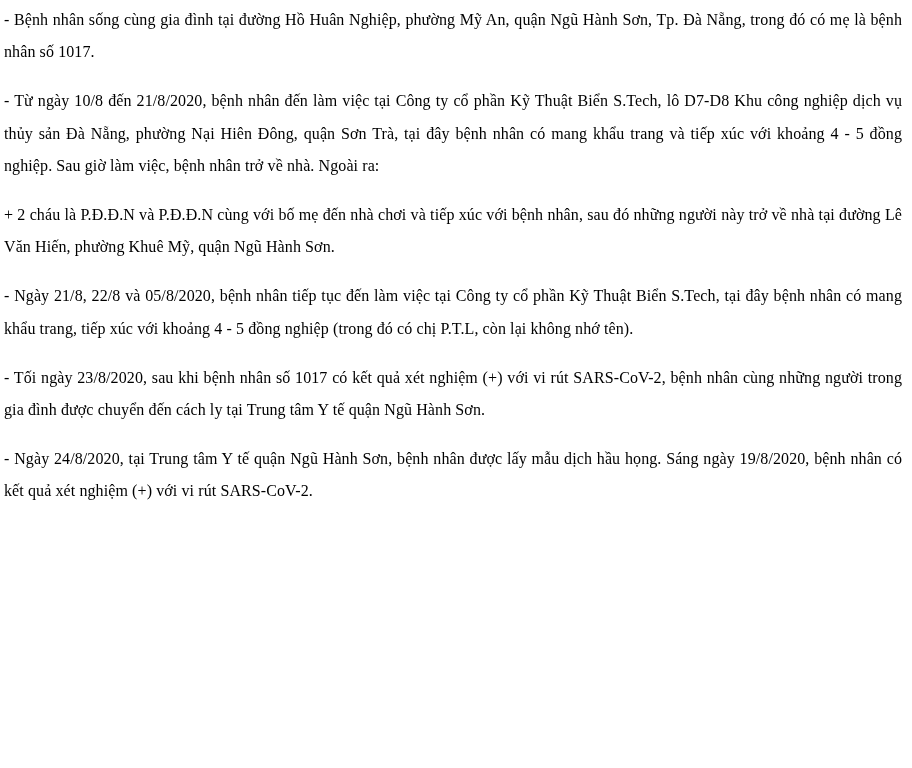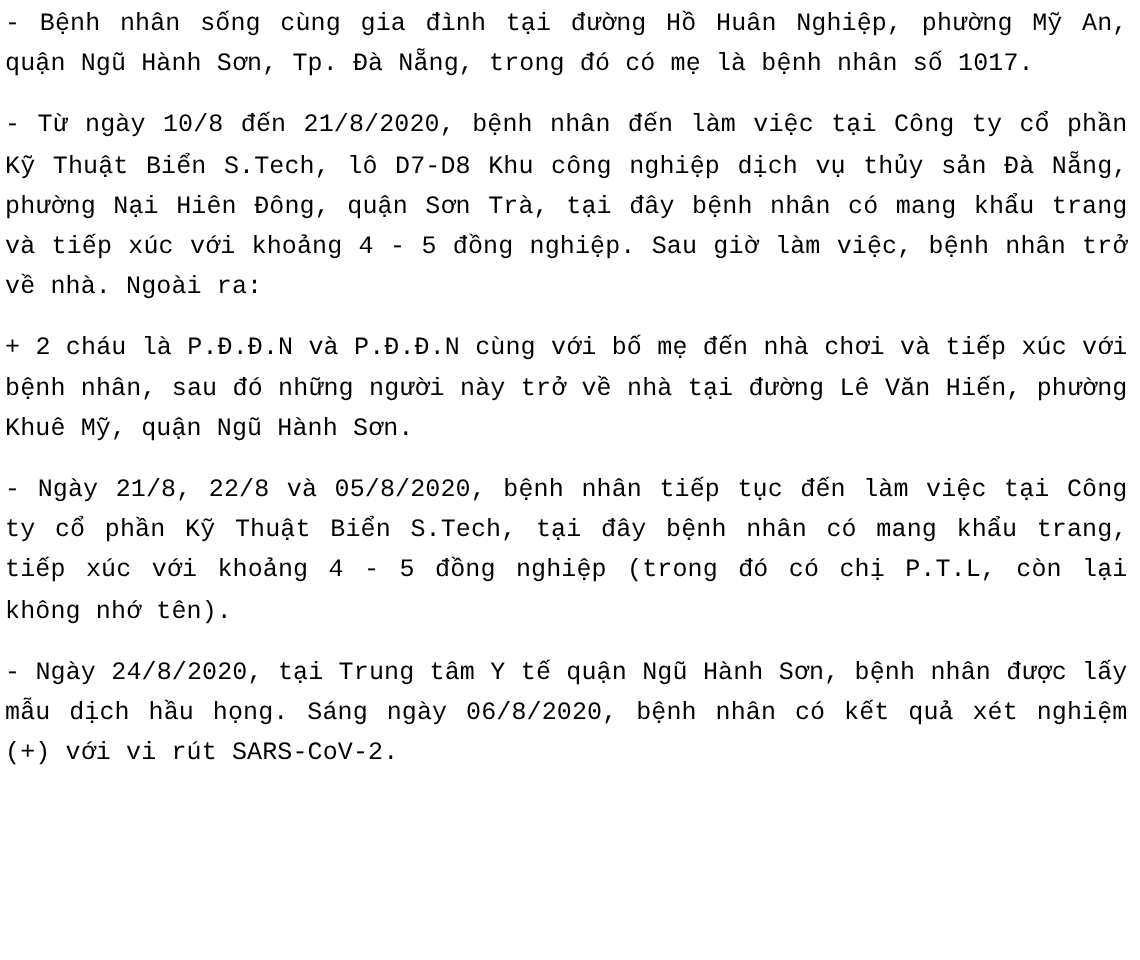--- a/index.html
+++ b/index.html
@@ -14,34 +14,35 @@
     font-family: "Liberation Serif", serif;
     color: #000000;
   }
   .page {
     box-sizing: border-box;
     width: 912px;
     height: 768px;
     padding: 4px 10px 0 4px;
   }
   .para {
-    font-family: Liberation Mono, monospace;
-    font-size: 20px;
+    font-family: Liberation Serif, serif;
+    font-size: 16px;
     line-height: 32.2px;
     text-align: justify;
     text-justify: inter-word;
     margin: 0 0 17px 0;
     letter-spacing: 0.1px;
   }
   .para:last-child {
     margin-bottom: 0;
   }
 </style>
 </head>
 <body>
 
 <div class="page">
   <p class="para">- Bệnh nhân sống cùng gia đình tại đường Hồ Huân Nghiệp, phường Mỹ An, quận Ngũ Hành Sơn, Tp. Đà Nẵng, trong đó có mẹ là bệnh nhân số 1017.</p>
   <p class="para">- Từ ngày 10/8 đến 21/8/2020, bệnh nhân đến làm việc tại Công ty cổ phần Kỹ Thuật Biển S.Tech, lô D7-D8 Khu công nghiệp dịch vụ thủy sản Đà Nẵng, phường Nại Hiên Đông, quận Sơn Trà, tại đây bệnh nhân có mang khẩu trang và tiếp xúc với khoảng 4 - 5 đồng nghiệp. Sau giờ làm việc, bệnh nhân trở về nhà. Ngoài ra:</p>
   <p class="para">+ 2 cháu là P.Đ.Đ.N và P.Đ.Đ.N cùng với bố mẹ đến nhà chơi và tiếp xúc với bệnh nhân, sau đó những người này trở về nhà tại đường Lê Văn Hiến, phường Khuê Mỹ, quận Ngũ Hành Sơn.</p>
   <p class="para">- Ngày 21/8, 22/8 và 05/8/2020, bệnh nhân tiếp tục đến làm việc tại Công ty cổ phần Kỹ Thuật Biển S.Tech, tại đây bệnh nhân có mang khẩu trang, tiếp xúc với khoảng 4 - 5 đồng nghiệp (trong đó có chị P.T.L, còn lại không nhớ tên).</p>
-  <p class="para">- Ngày 24/8/2020, tại Trung tâm Y tế quận Ngũ Hành Sơn, bệnh nhân được lấy mẫu dịch hầu họng. Sáng ngày 06/8/2020, bệnh nhân có kết quả xét nghiệm (+) với vi rút SARS-CoV-2.</p>
+  <p class="para">- Tối ngày 23/8/2020, sau khi bệnh nhân số 1017 có kết quả xét nghiệm (+) với vi rút SARS-CoV-2, bệnh nhân cùng những người trong gia đình được chuyển đến cách ly tại Trung tâm Y tế quận Ngũ Hành Sơn.</p>
+  <p class="para">- Ngày 24/8/2020, tại Trung tâm Y tế quận Ngũ Hành Sơn, bệnh nhân được lấy mẫu dịch hầu họng. Sáng ngày 19/8/2020, bệnh nhân có kết quả xét nghiệm (+) với vi rút SARS-CoV-2.</p>
 </div>
 
 </body></html>

